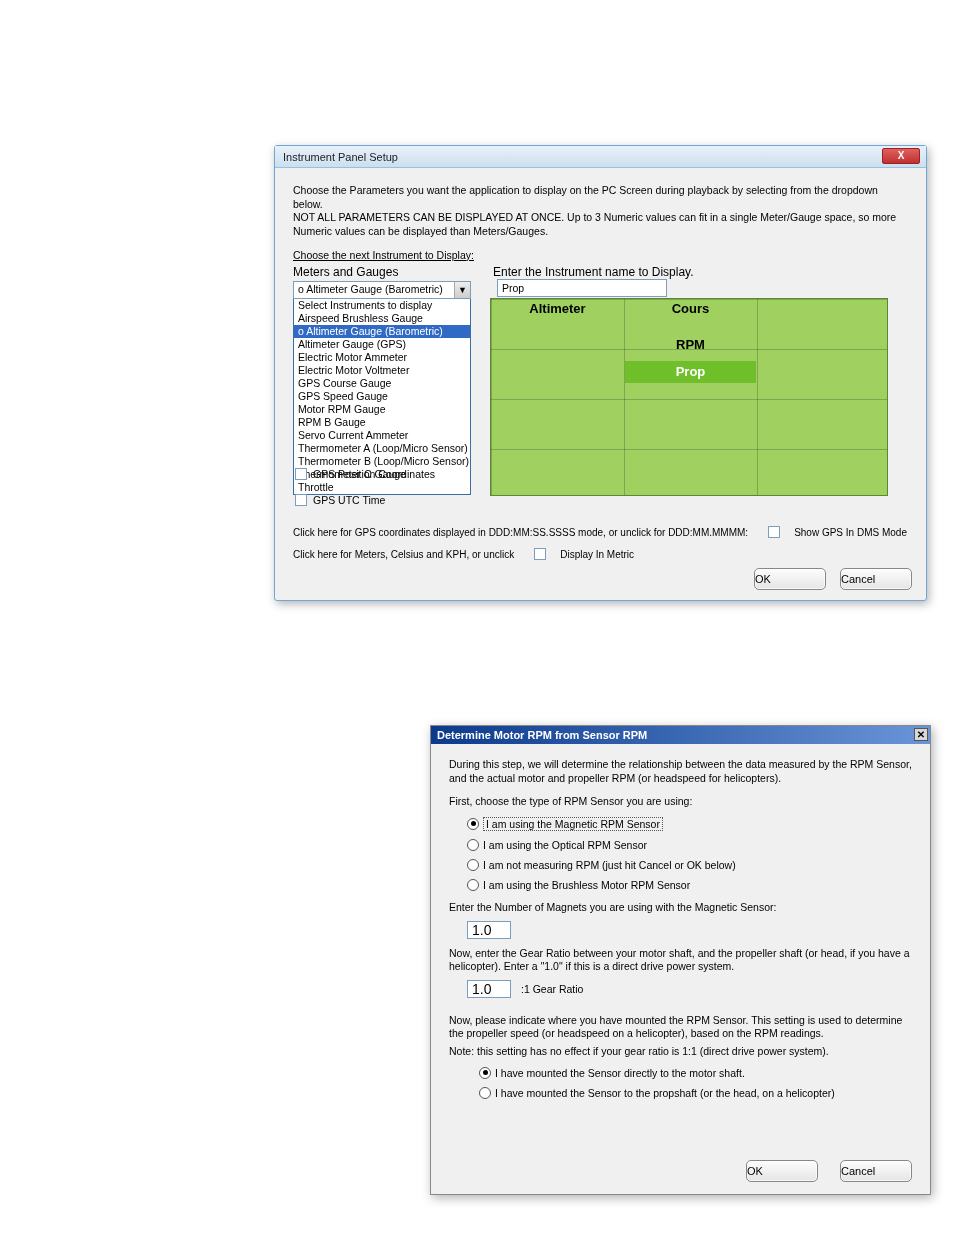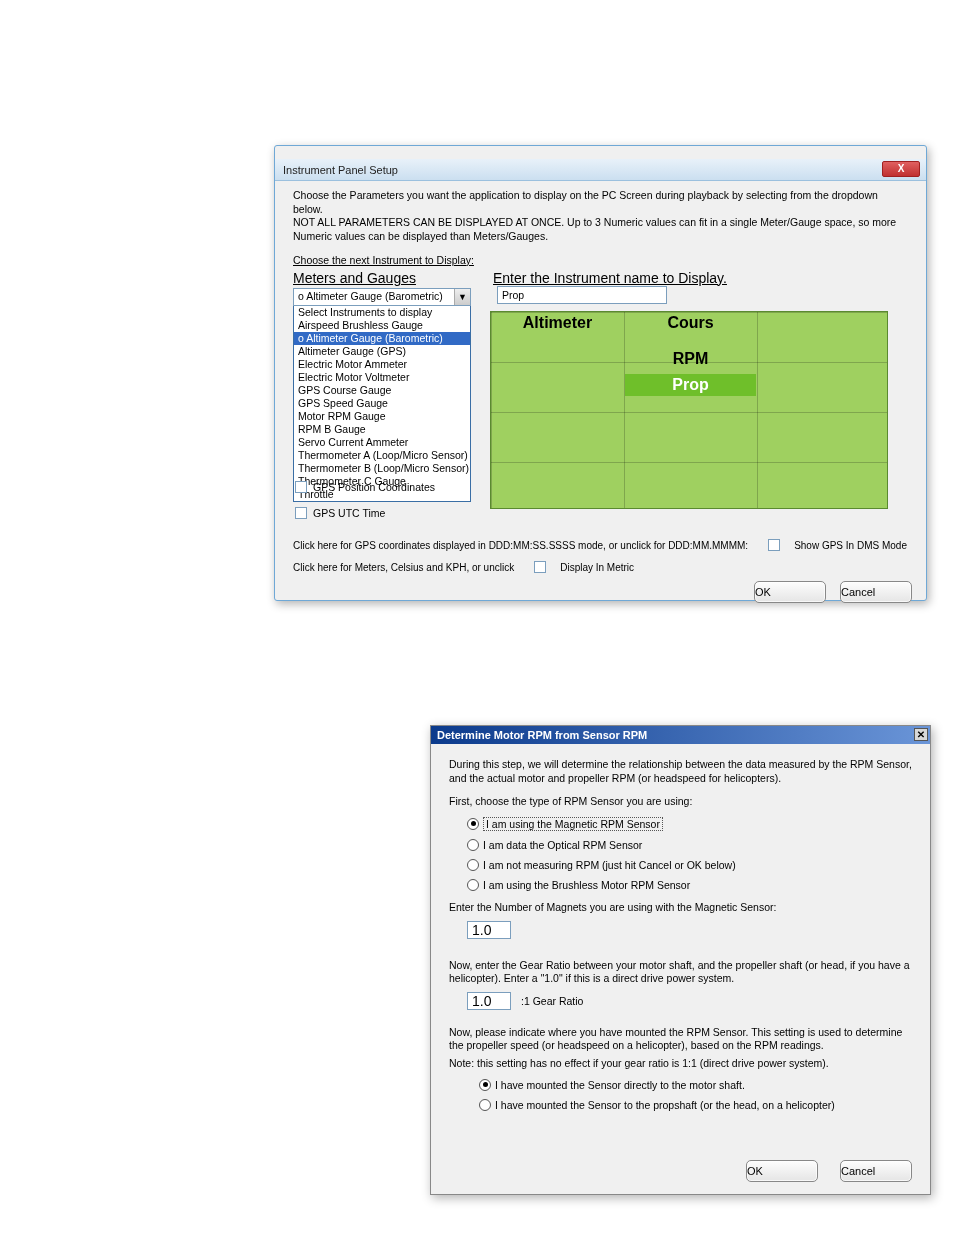--- a/index.html
+++ b/index.html
@@ -33,49 +33,48 @@
   .titlebar {
     height: 22px;
     background: linear-gradient(#e8f1f9, #cbdff0);
     border-bottom: 1px solid #9bc0de;
     display: flex;
     align-items: center;
     padding-left: 8px;
     font-size: 11px;
     color: #222;
     position: relative;
-    margin-top: 13px;
   }
   .close-btn {
     position: absolute;
     right: 6px; top: 2px;
     width: 38px; height: 16px;
     background: linear-gradient(#e06060, #c03030);
     border: 1px solid #a02020;
     border-radius: 2px;
     color: #fff;
     font-size: 10px;
     text-align: center;
     line-height: 14px;
     font-weight: bold;
     cursor: pointer;
   }
   .dlg-body {
-    padding: 8px 18px 10px 18px;
+    padding: 16px 18px 10px 18px;
     font-size: 10.5px;
     color: #000;
     position: relative;
     height: calc(100% - 22px);
   }
   .para1 { line-height: 1.3; }
   .label-block { margin-top: 10px; text-decoration: underline; }
   .row { display: flex; }
   .col-left { width: 200px; }
   .col-right { flex: 1; }
-  .small-lbl { font-size: 14px; text-decoration: underline; }
+  .small-lbl { font-size: 12px; }
   .select-box {
     display: flex;
     align-items: stretch;
     width: 178px;
     height: 18px;
     border: 1px solid #7b9ebd;
     background: #fff;
     font-size: 10.5px;
     margin-top: 2px;
   }
@@ -145,21 +144,21 @@
       linear-gradient(to right, rgba(0,0,0,0.2) 1px, transparent 1px),
       linear-gradient(to bottom, rgba(0,0,0,0.2) 1px, transparent 1px);
     background-size: 133px 50px;
     border: 1px solid #5a8a30;
   }
   .grid-cell {
     position: absolute;
     width: 131px;
     height: 24px;
     text-align: center;
-    font-size: 16px;
+    font-size: 13px;
     font-weight: bold;
   }
   .cell-alt { left: 1px; top: 2px; color: #000; }
   .cell-cours { left: 134px; top: 2px; color: #000; }
   .cell-rpm { left: 134px; top: 38px; color: #000; }
   .cell-prop {
     left: 134px; top: 62px;
     background: #6fbf2a;
     width: 131px;
     height: 22px;
@@ -391,36 +390,36 @@
 
     <div class="radio-group">
       <div class="radio-row">
         <span class="radio">
               <span class="dot"></span>
             </span>
         <span class="focus-box">I am using the Magnetic RPM Sensor</span>
       </div>
       <div class="radio-row">
         <span class="radio"></span>
-        <span>I am data the Optical RPM Sensor</span>
+        <span>I am using the Optical RPM Sensor</span>
       </div>
       <div class="radio-row">
         <span class="radio"></span>
         <span>I am not measuring RPM (just hit Cancel or OK below)</span>
       </div>
       <div class="radio-row">
         <span class="radio"></span>
         <span>I am using the Brushless Motor RPM Sensor</span>
       </div>
     </div>
 
     <div class="p2">Enter the Number of Magnets you are using with the Magnetic Sensor:</div>
     <input class="num-input" style="margin-top: 6px;" value="1.0">
 
-    <div class="p2" style="margin-top:20px">Now, enter the Gear Ratio between your motor shaft, and the propeller shaft (or head, if you have a helicopter).    Enter a "1.0" if this is a direct drive power system.</div>
+    <div class="p2" style="margin-top:8px">Now, enter the Gear Ratio between your motor shaft, and the propeller shaft (or head, if you have a helicopter).    Enter a "1.0" if this is a direct drive power system.</div>
     <div class="gear-row">
       <input class="num-input" style="margin-left: 0px;" value="1.0">
       <span>:1 Gear Ratio</span>
     </div>
 
     <div class="p2" style="margin-top:16px">Now, please indicate where you have mounted the RPM Sensor.   This setting is used to determine the propeller speed (or headspeed on a helicopter), based on the RPM readings.</div>
     <div class="p2" style="margin-top:4px">Note: this setting has no effect if your gear ratio is 1:1 (direct drive power system).</div>
 
     <div class="radio-group2">
       <div class="radio-row">

